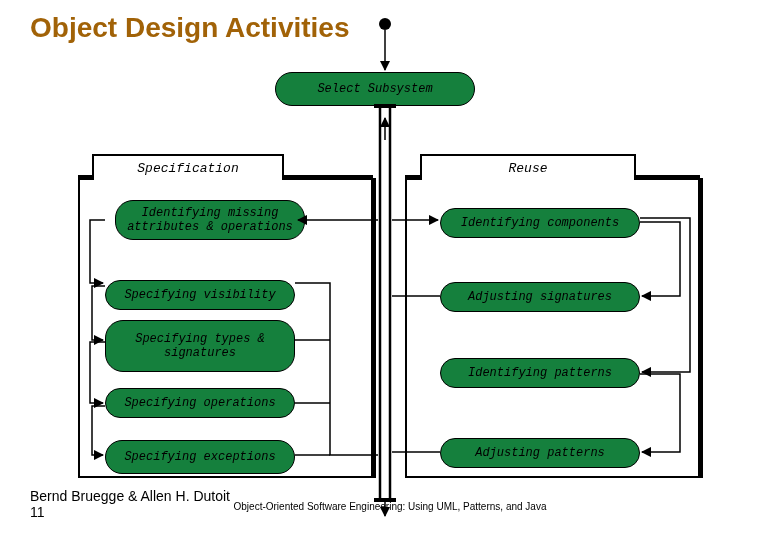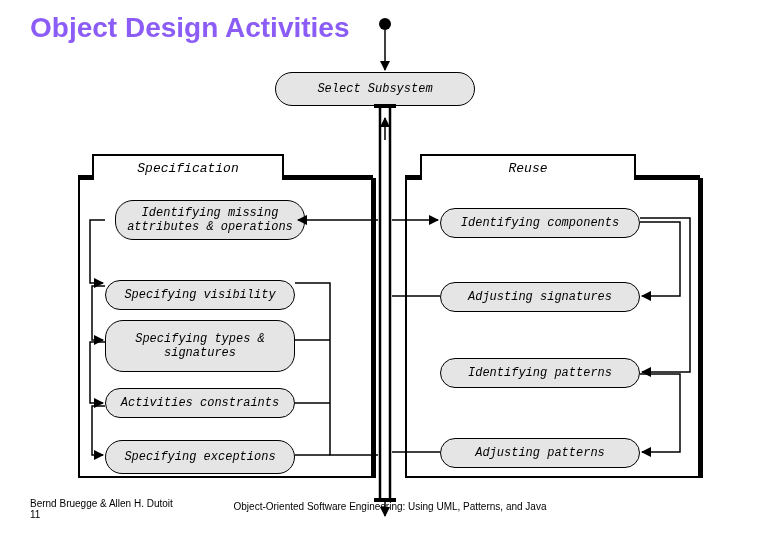--- a/index.html
+++ b/index.html
@@ -10,32 +10,32 @@
     background: #fff;
     font-family: Arial, Helvetica, sans-serif;
     position: relative;
   }
   .title {
     position: absolute;
     top: 12px;
     left: 30px;
     font-size: 28px;
     font-weight: bold;
-    color: #8b5cf6;
+    color: #a16207;
   }
   .dot {
     position: absolute;
     width: 12px;
     height: 12px;
     background: #000;
     border-radius: 50%;
   }
   .node {
     position: absolute;
-    background: #e5e5e5;
+    background: #15803d;
     border: 1.5px solid #000;
     border-radius: 18px;
     display: flex;
     align-items: center;
     justify-content: center;
     font-family: "Courier New", monospace;
     font-style: italic;
     font-size: 12px;
     text-align: center;
     padding: 4px 8px;
@@ -58,21 +58,21 @@
     position: absolute;
     background: #fff;
     border: 2.5px solid #000;
     box-sizing: border-box;
     box-shadow: 3px 0 0 #000, 0 -3px 0 #000;
   }
   .footer-left {
     position: absolute;
     bottom: 20px;
     left: 30px;
-    font-size: 10px;
+    font-size: 14px;
     font-family: Arial, sans-serif;
   }
   .footer-center {
     position: absolute;
     bottom: 28px;
     left: 50%;
     transform: translateX(-50%);
     font-size: 10px;
     font-family: Arial, sans-serif;
   }
@@ -95,21 +95,21 @@
 
 <div class="panel" style="left:78px; top:178px; width:295px; height:300px;"></div>
 <div class="tab" style="left:92px; top:154px; width:192px; height:26px;">Specification</div>
 
 <div class="panel" style="left:405px; top:178px; width:295px; height:300px;"></div>
 <div class="tab" style="left:420px; top:154px; width:216px; height:26px;">Reuse</div>
 
 <div class="node" style="left:115px; top:200px; width:190px; height:40px;">Identifying missing attributes &amp; operations</div>
 <div class="node" style="left:105px; top:280px; width:190px; height:30px;">Specifying visibility</div>
 <div class="node" style="left:105px; top:320px; width:190px; height:52px;">Specifying types &amp; signatures</div>
-<div class="node" style="left:105px; top:388px; width:190px; height:30px;">Activities constraints</div>
+<div class="node" style="left:105px; top:388px; width:190px; height:30px;">Specifying operations</div>
 <div class="node" style="left:105px; top:440px; width:190px; height:34px;">Specifying exceptions</div>
 
 <div class="node" style="left:440px; top:208px; width:200px; height:30px;">Identifying components</div>
 <div class="node" style="left:440px; top:282px; width:200px; height:30px;">Adjusting signatures</div>
 <div class="node" style="left:440px; top:358px; width:200px; height:30px;">Identifying patterns</div>
 <div class="node" style="left:440px; top:438px; width:200px; height:30px;">Adjusting patterns</div>
 
 <div class="footer-left">
   <span>Bernd Bruegge &amp; Allen H. Dutoit</span><br>
   <span>11</span>

